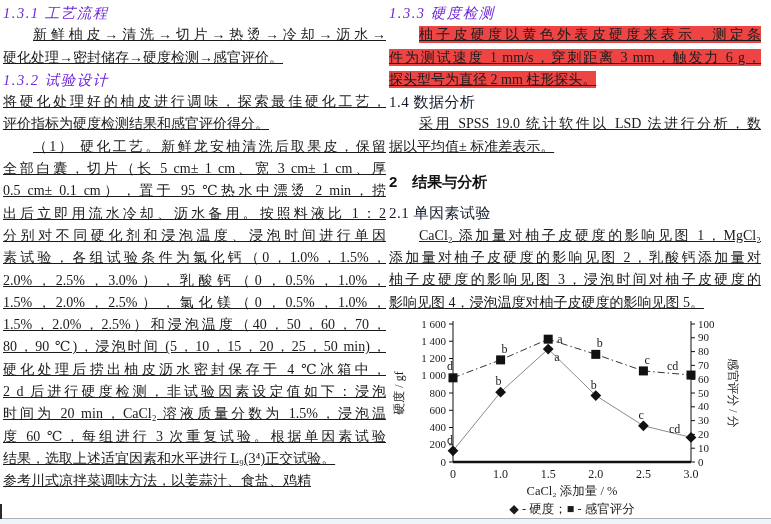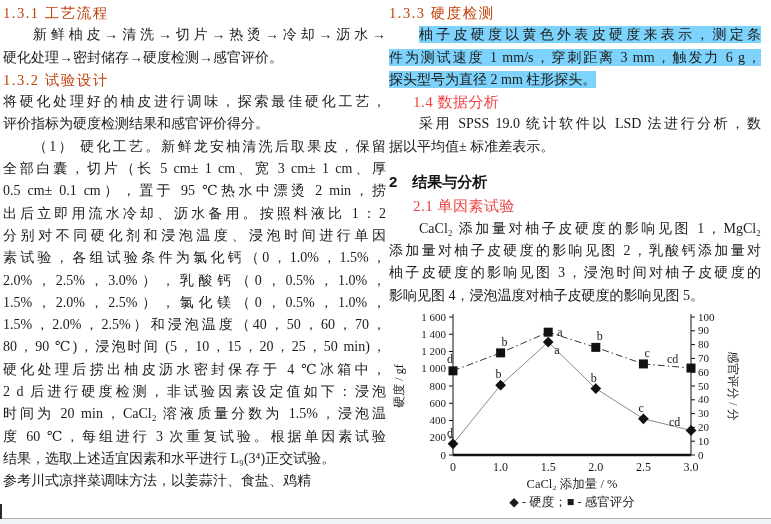--- a/index.html
+++ b/index.html
@@ -8,37 +8,37 @@
     background:#ffffff;
     font-family:"Liberation Serif","DejaVu Serif",serif;
     color:#1b1b1b;
   }
   .col{position:absolute;top:2px;}
   #left-col{left:3px;width:383px;}
   #right-col{left:389px;width:372px;}
   .ln{
     font-size:14px;line-height:22.3px;height:22.3px;
     text-align:justify;text-align-last:justify;
-    white-space:nowrap;overflow:visible;
+    white-space:nowrap;overflow:visible;text-decoration:underline;
   }
   .ln.last{text-align-last:left;}
   .ln.ind{text-indent:30px;}
-  .hl{background:#7dd3fc;padding:1px 0;}
+  .hl{background:#ef4444;padding:1px 0;}
   .h-kai{
     font-size:14.5px;line-height:22.3px;height:22.3px;
-    letter-spacing:1.5px;color:#c2410c;
+    font-style:italic;letter-spacing:1.5px;color:#6d28d9;
   }
   .h-blue{
     font-size:15px;line-height:22.3px;height:22.3px;
-    color:#ef4444;letter-spacing:0.5px;margin-left:24px;
+    color:#0f172a;letter-spacing:0.5px;
   }
   .h-bold{
     font-family:"Liberation Sans","DejaVu Sans",sans-serif;
     font-weight:bold;font-size:15px;line-height:22.3px;height:22.3px;
-    margin-top:13px;margin-bottom:2px;color:#111;
+    margin-top:13px;margin-bottom:9px;color:#111;
   }
   #figure-wrap{margin-top:4px;}
   svg text{font-family:"Liberation Serif","DejaVu Serif",serif;fill:#1b1b1b;}
   #bottom-strip{
     position:absolute;left:0;bottom:0;width:771px;height:5px;
     background:#f1f4f7;border-top:1px solid #a9b3bc;z-index:6;
   }
   #page-edge-mark{
     position:absolute;left:0;bottom:5px;width:2px;height:15px;
     background:#2a2a2a;z-index:7;

